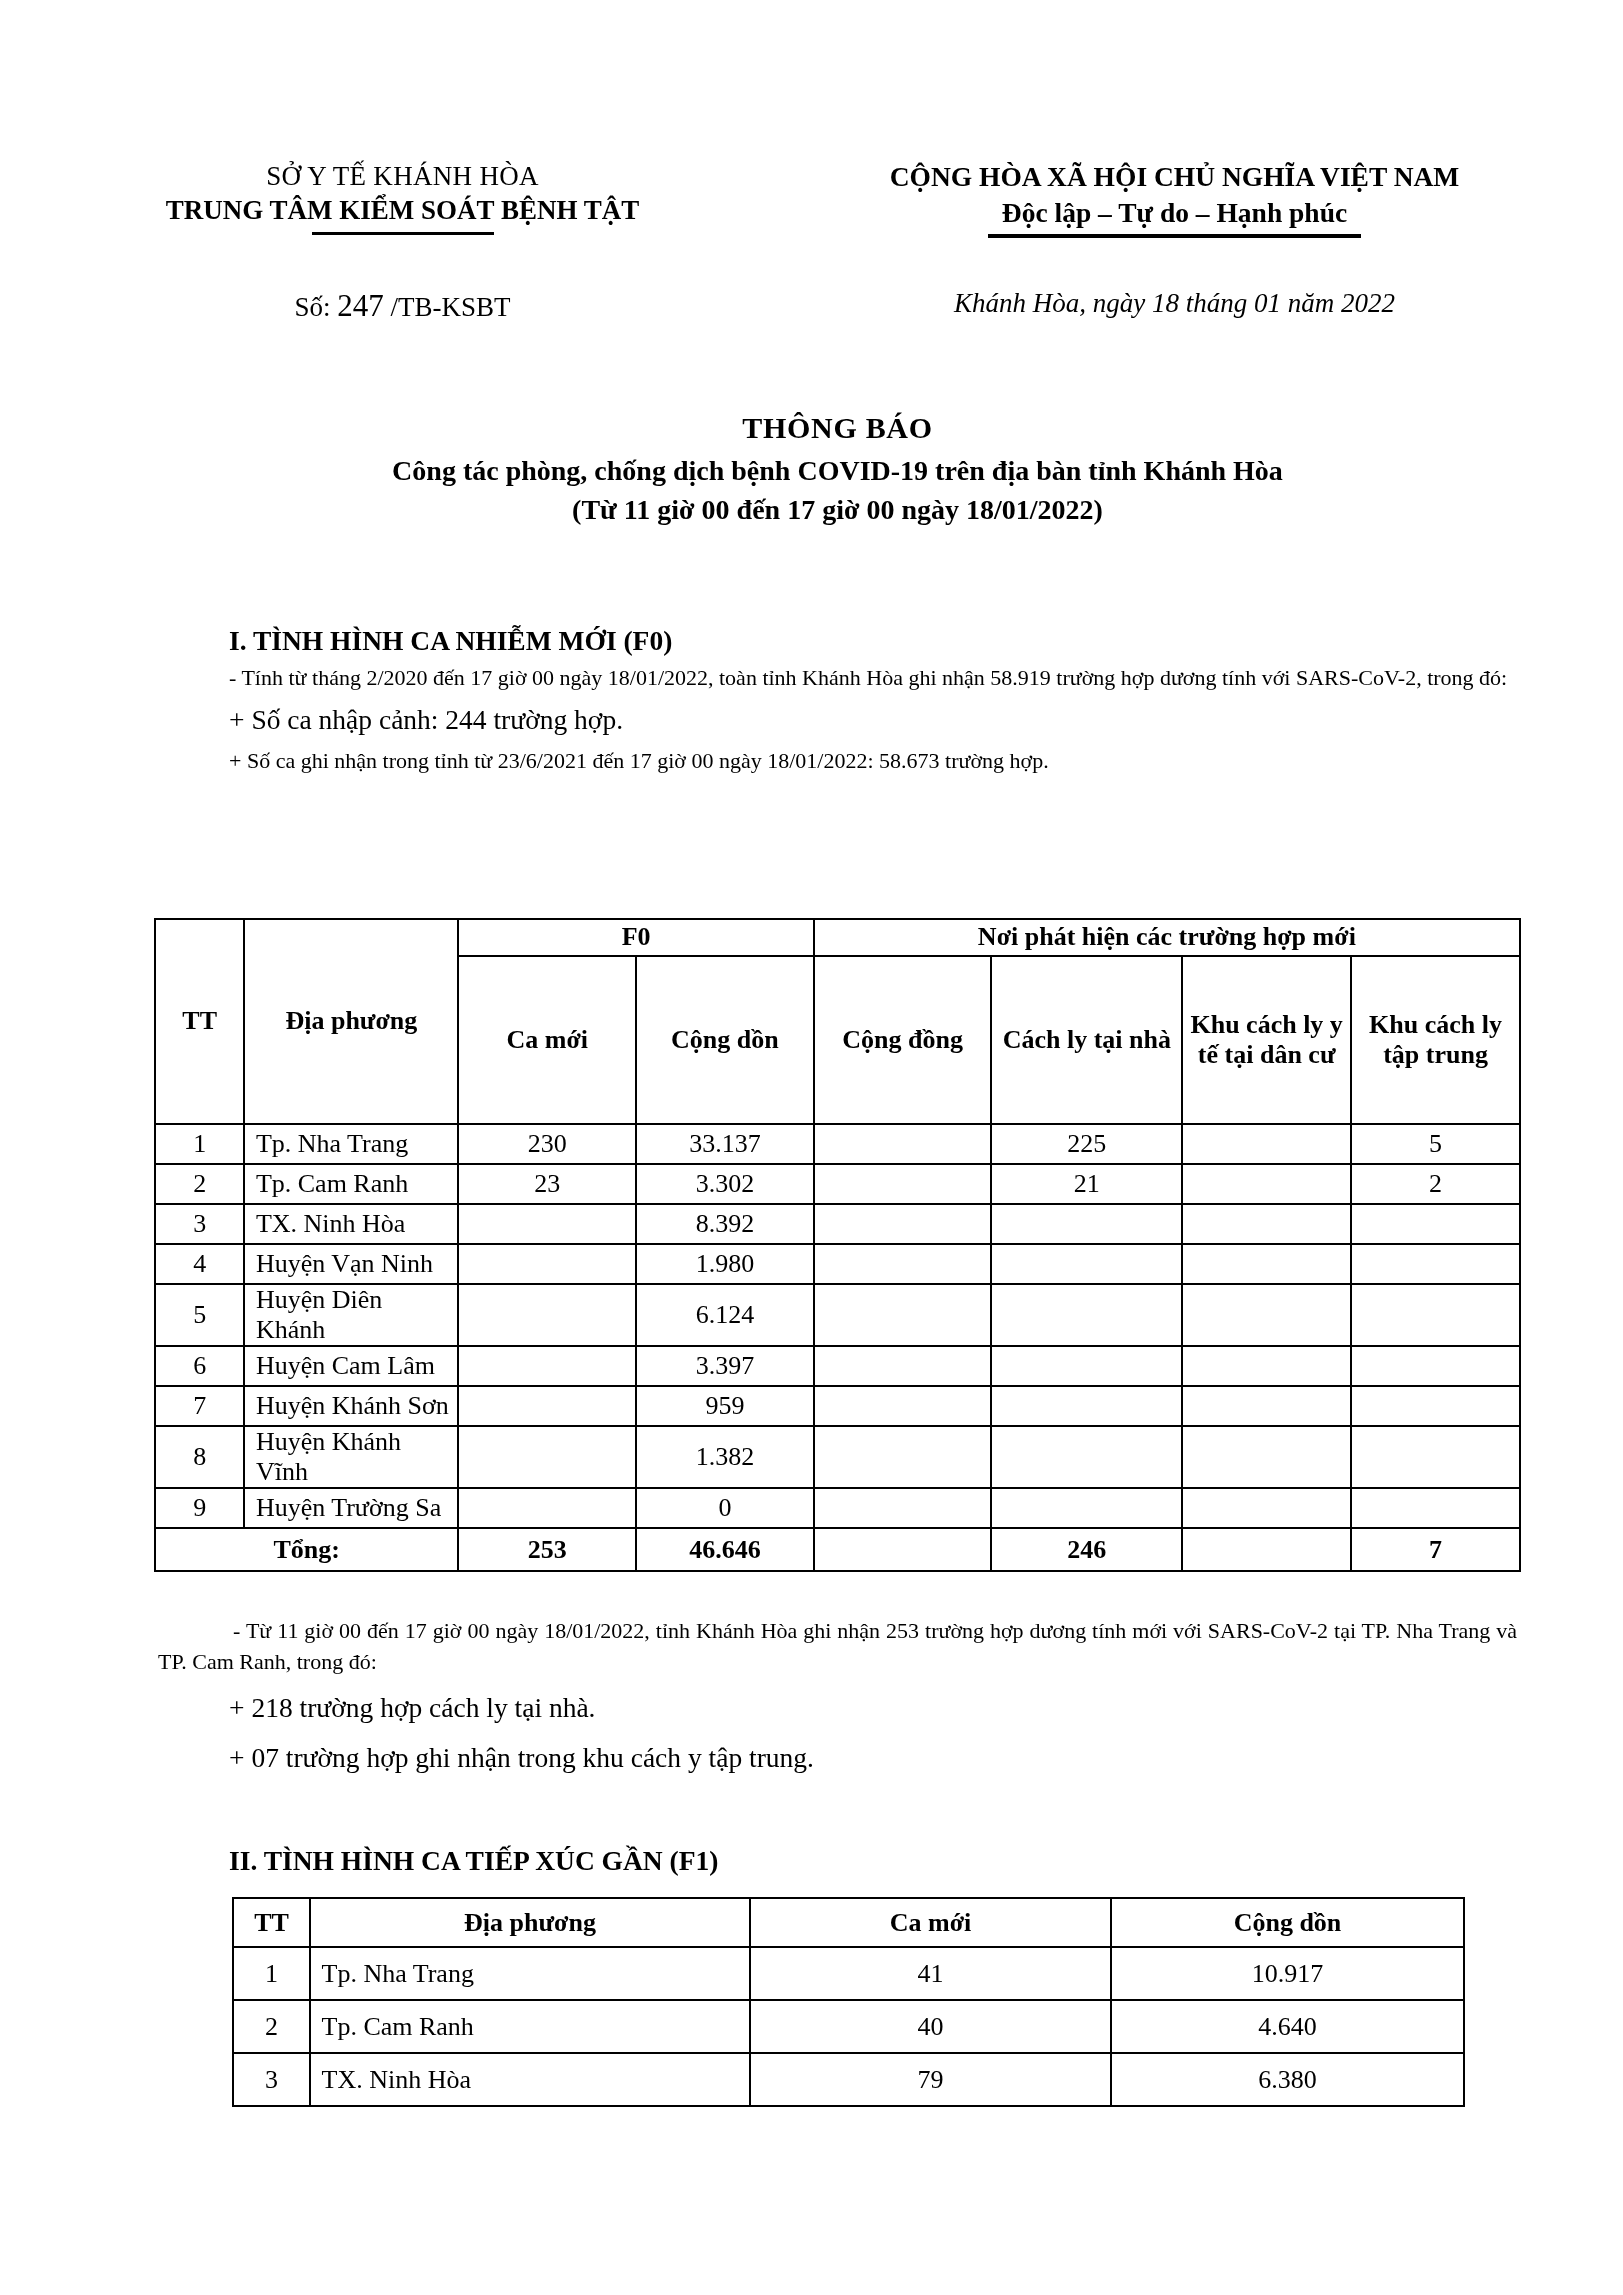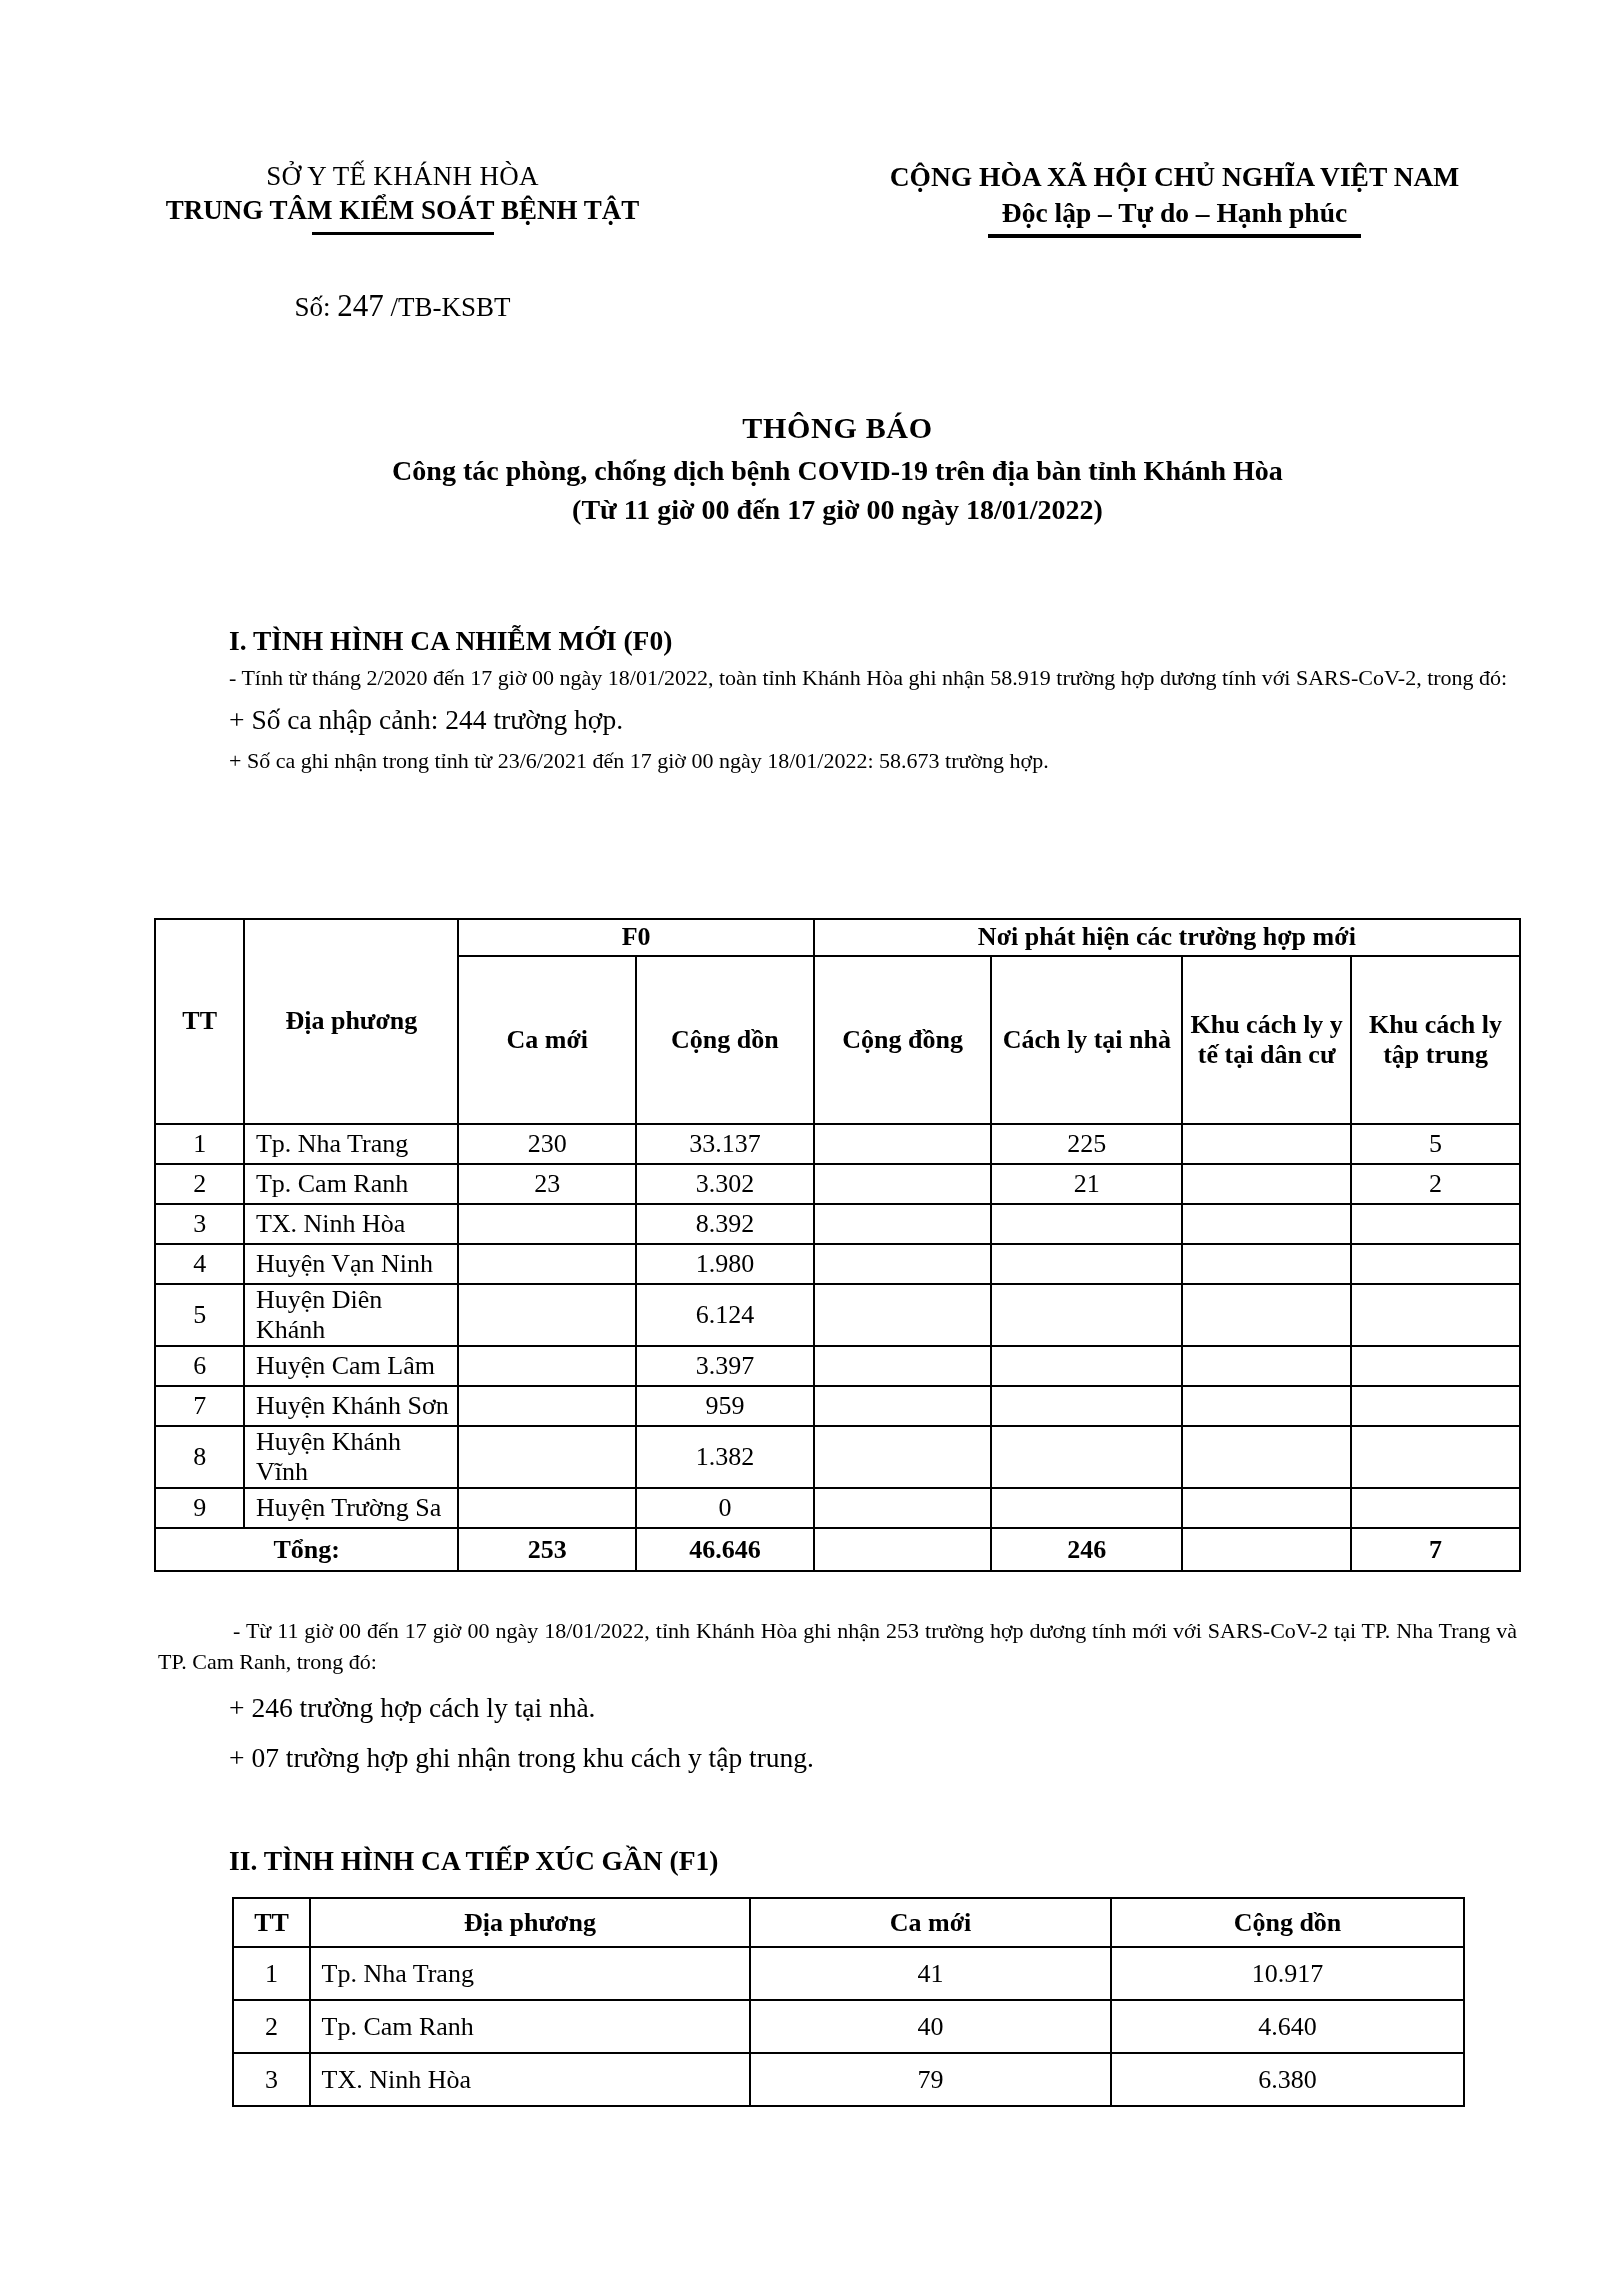--- a/index.html
+++ b/index.html
@@ -267,20 +267,21 @@
       <div class="rule rule-right"></div>
     </div>
   </div>
 
   <div class="numrow">
     <div class="numrow-left">
       <span>Số:</span>
       <span class="bignum">247</span>
       <span>/TB-KSBT</span>
     </div>
+    <div class="numrow-right">Khánh Hòa, ngày  18  tháng 01 năm 2022</div>
   </div>
 
   <div class="titleblock">
     <div class="t-thongbao">THÔNG BÁO</div>
     <div class="t-sub1">Công tác phòng, chống dịch bệnh COVID-19 trên địa bàn tỉnh Khánh Hòa</div>
     <div class="t-sub2">(Từ 11 giờ 00 đến 17 giờ 00 ngày 18/01/2022)</div>
   </div>
 
   <div id="section1">
     <div id="sec1-heading" class="sec-heading">I. TÌNH HÌNH CA NHIỄM MỚI (F0)</div>
@@ -416,21 +417,21 @@
           <td>246</td>
           <td></td>
           <td>7</td>
         </tr>
       </tbody>
     </table>
   </div>
 
   <div id="section1b">
     <div id="s1b-p1" class="para">- Từ 11 giờ 00 đến 17 giờ 00 ngày 18/01/2022, tỉnh Khánh Hòa ghi nhận 253 trường hợp dương tính mới với SARS-CoV-2 tại TP. Nha Trang và TP. Cam Ranh, trong đó:</div>
-    <div id="s1b-p2" class="para-nojust">+ 246 trường hợp cách ly tại nhà.</div>
+    <div id="s1b-p2" class="para-nojust">+ 218 trường hợp cách ly tại nhà.</div>
     <div id="s1b-p3" class="para-nojust">+ 07 trường hợp ghi nhận trong khu cách y tập trung.</div>
   </div>
 
   <div id="section2">
     <div id="sec2-heading" class="sec-heading">II. TÌNH HÌNH CA TIẾP XÚC GẦN (F1)</div>
   </div>
 
   <div id="table-f1-wrap">
     <table class="doc-table-f1">
       <colgroup>

